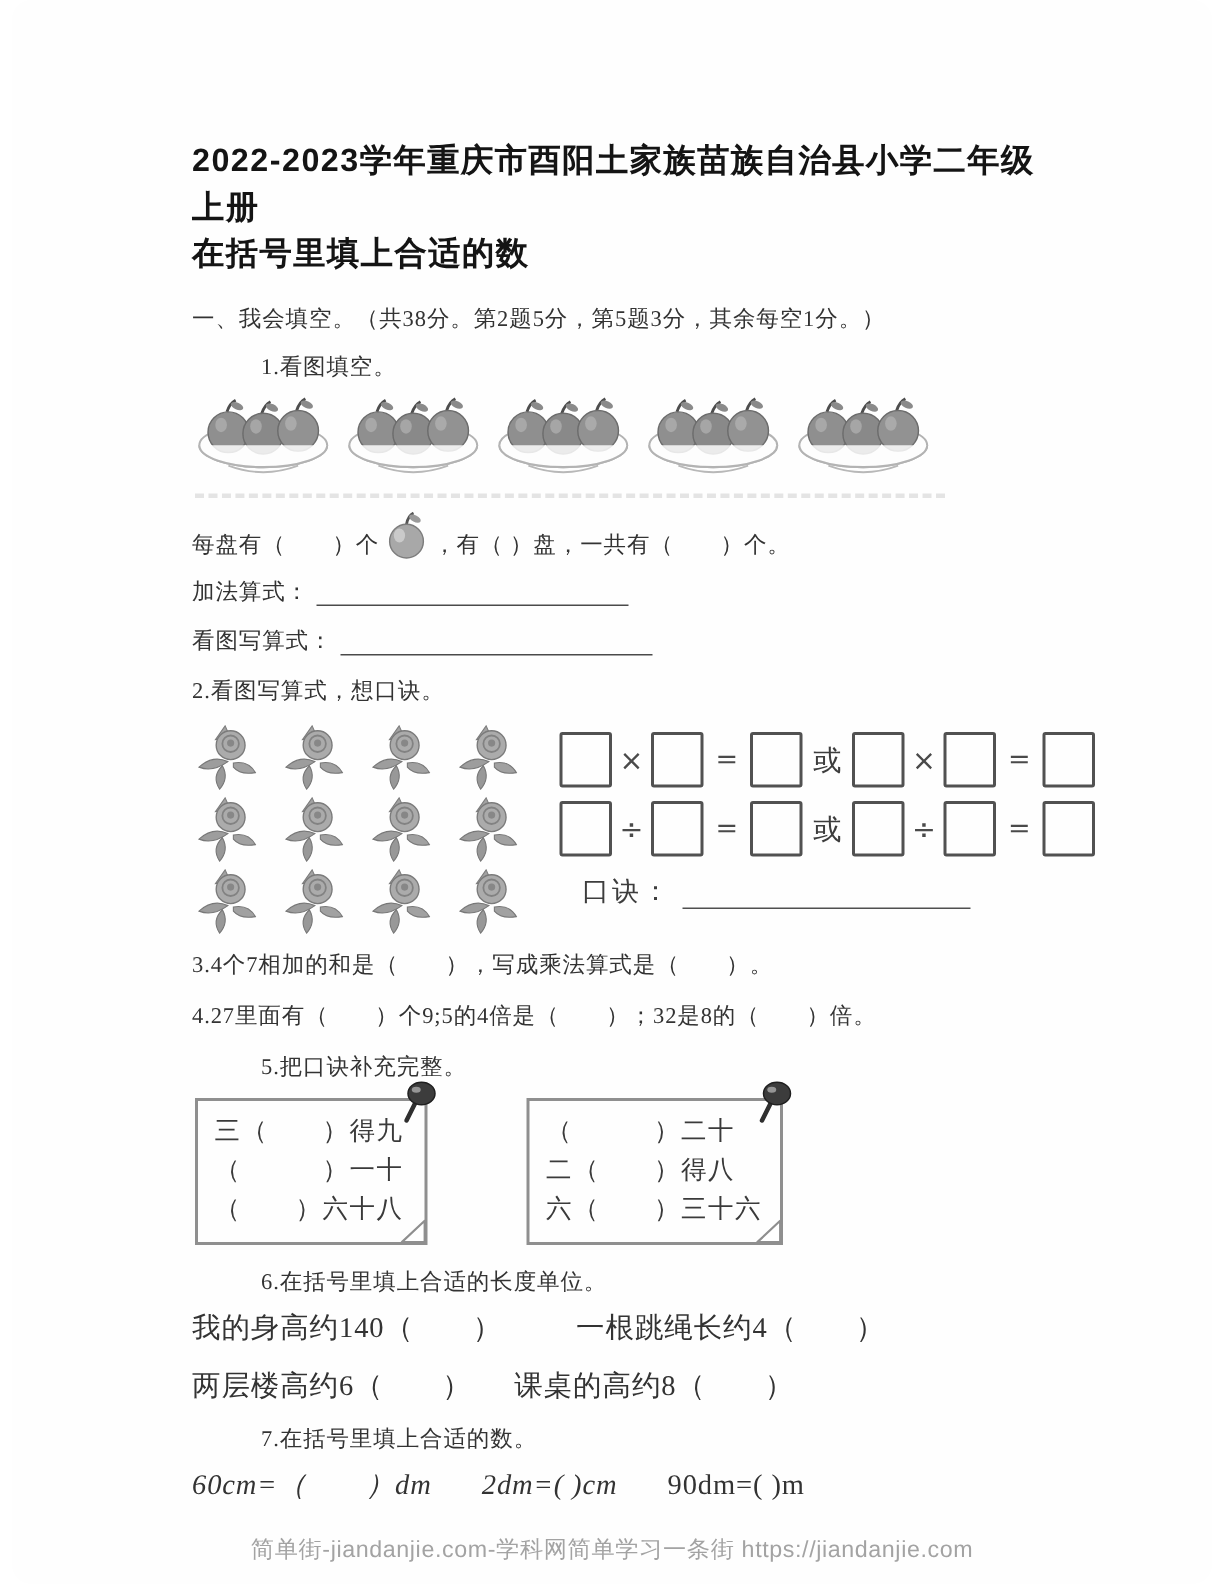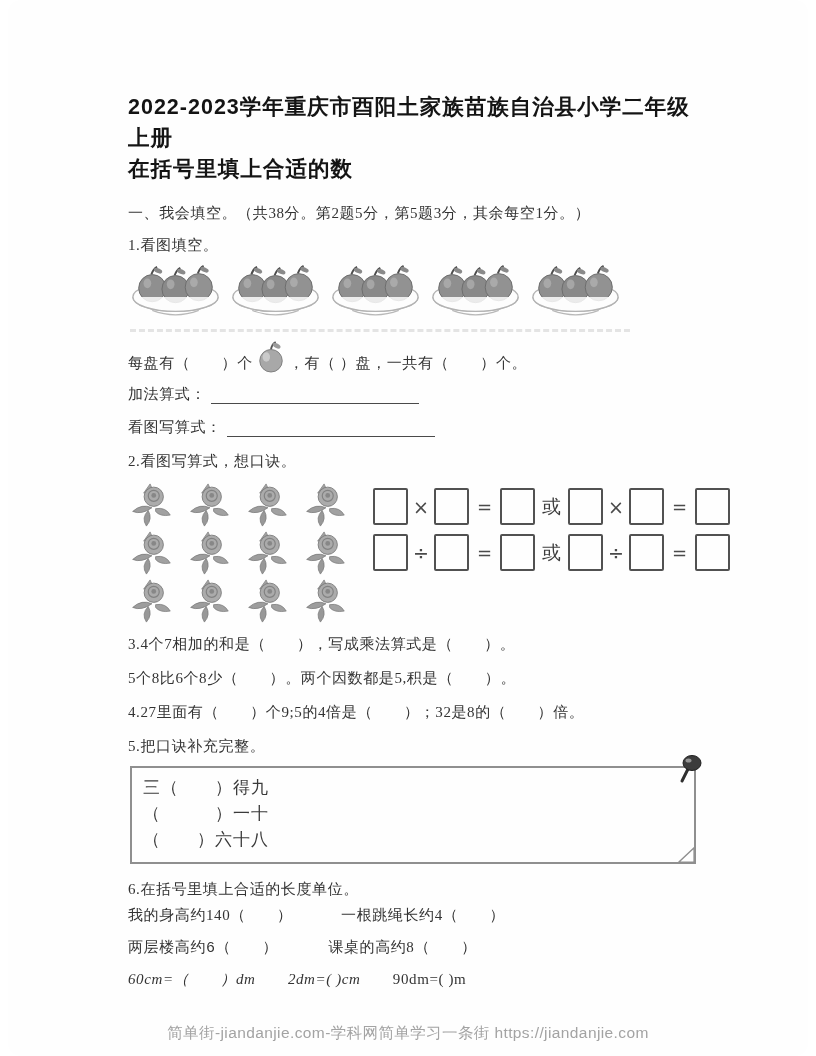--- a/index.html
+++ b/index.html
@@ -19,21 +19,21 @@
     font-family:"Liberation Sans","DejaVu Sans",sans-serif;
     font-weight:bold;
     font-size:21.5px;line-height:31px;
     color:#141414;letter-spacing:1px;
     margin:0 0 18px 0;
   }
   .title span{display:block;}
 
   p{margin:0;}
   .sec-header{font-size:15px;line-height:21px;letter-spacing:0.6px;margin-bottom:11px;color:#333;}
-  .q-label{font-size:15px;line-height:21px;letter-spacing:0.6px;margin-bottom:6px;color:#333;}
+  .q-label{font-size:15px;line-height:21px;letter-spacing:0.6px;margin-bottom:6px;color:#333;margin-left:46px;}
   .line{font-size:15px;line-height:21px;letter-spacing:0.6px;margin-bottom:13px;color:#333;}
 
   .plates-row{display:flex;gap:5px;margin:2px 0 0 0;}
   .plate{width:95px;height:62px;}
 
   .scan-dashes{
     width:500px;height:0;
     border-top:3px dashed rgba(125,125,125,0.20);
     margin:5px 0 9px 2px;
   }
@@ -74,38 +74,38 @@
   .eq{font-size:18px;color:#4a4a4a;margin:0 5px;font-family:"DejaVu Sans",sans-serif;}
   .or{font-size:19px;color:#3d3d3d;margin:0 4px;letter-spacing:0;}
 
   .koujue-row{display:flex;align-items:flex-end;margin-top:11px;padding-left:18px;}
   .koujue-label{font-size:18px;letter-spacing:2px;color:#3d3d3d;}
   .koujue-line{
     display:inline-block;width:192px;height:15px;
     border-bottom:1.6px solid #4f4f4f;margin-left:7px;
   }
 
-  .cards-row{display:flex;gap:66px;margin:9px 0 15px 2px;flex-direction:column;}
+  .cards-row{display:flex;gap:66px;margin:9px 0 15px 2px;}
   .card{
     position:relative;
     border:2px solid #8f8f8f;
     background:#fefefe;
     padding:7px 12px 9px 11px;
     min-width:128px;
   }
   .card-line{
     font-size:17px;line-height:26px;letter-spacing:1px;
     color:#3a3a3a;white-space:nowrap;
   }
   .pin{position:absolute;top:-15px;right:-12px;width:30px;height:34px;}
   .fold{position:absolute;bottom:-2px;right:-2px;width:19px;height:19px;}
 
-  .pair-row{font-size:15px;letter-spacing:0.6px;color:#333;margin-bottom:13px;}
+  .pair-row{font-size:19px;letter-spacing:0.6px;color:#333;margin-bottom:13px;}
   .pair-row .gap-lg{margin-right:44px;}
-  .pair-row .gap-md{margin-right:46px;font-family:Liberation Mono, monospace;}
+  .pair-row .gap-md{margin-right:23px;}
   .pair-row .gap-sm{margin-right:28px;font-style:italic;}
 
   .footer{
     position:absolute;left:0;right:0;bottom:12px;
     text-align:center;
     font-family:"Liberation Sans","DejaVu Sans",sans-serif;
     font-size:15.5px;letter-spacing:0.4px;
     color:#a3a3a3;
   }
   .defs-holder{position:absolute;width:0;height:0;overflow:hidden;}
@@ -275,53 +275,68 @@
           <span class="box"></span>
           <span class="eq">=</span>
           <span class="box"></span>
           <span class="or">或</span>
           <span class="box"></span>
           <span class="op">÷</span>
           <span class="box"></span>
           <span class="eq">=</span>
           <span class="box"></span>
         </div>
+        <div class="koujue-row">
+          <span class="koujue-label">口诀：</span>
+          <span class="koujue-line"></span>
+        </div>
       </div>
     </div>
 
     <p class="line">3.4个7相加的和是（　　），写成乘法算式是（　　）。</p>
-    <p class="line">5个8比6个8少（　　）。两个因数都是5,积是（　　）。</p>
     <p class="line">4.27里面有（　　）个9;5的4倍是（　　）；32是8的（　　）倍。</p>
 
     <p class="q-label">5.把口诀补充完整。</p>
 
     <div class="cards-row">
       <div class="card">
         <svg class="pin">
             <use href="#sym-pin"></use>
           </svg>
         <div class="card-line">三（　　）得九</div>
         <div class="card-line">（　　　）一十</div>
         <div class="card-line">（　　）六十八</div>
+        <svg class="fold">
+            <use href="#sym-fold"></use>
+          </svg>
+      </div>
+      <div class="card">
+        <svg class="pin">
+            <use href="#sym-pin"></use>
+          </svg>
+        <div class="card-line">（　　　）二十</div>
+        <div class="card-line">二（　　）得八</div>
+        <div class="card-line">六（　　）三十六</div>
         <svg class="fold">
             <use href="#sym-fold"></use>
           </svg>
       </div>
     </div>
 
     <p class="q-label">6.在括号里填上合适的长度单位。</p>
     <p class="pair-row">
       <span class="gap-lg">我的身高约140（　　）</span>
       <span>一根跳绳长约4（　　）</span>
     </p>
     <p class="pair-row">
       <span class="gap-md">两层楼高约6（　　）</span>
       <span>课桌的高约8（　　）</span>
     </p>
 
+    <p class="q-label">7.在括号里填上合适的数。</p>
     <p class="pair-row">
       <span class="gap-sm">60cm=（　　）dm</span>
       <span class="gap-sm">2dm=( )cm</span>
       <span>90dm=( )m</span>
     </p>
 
   </div>
 
   <div class="footer">简单街-jiandanjie.com-学科网简单学习一条街 https://jiandanjie.com</div>
 </div>

